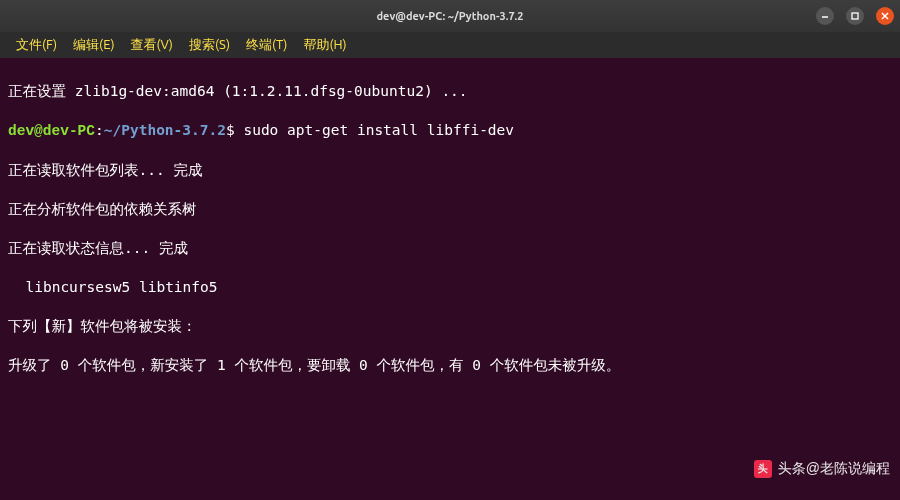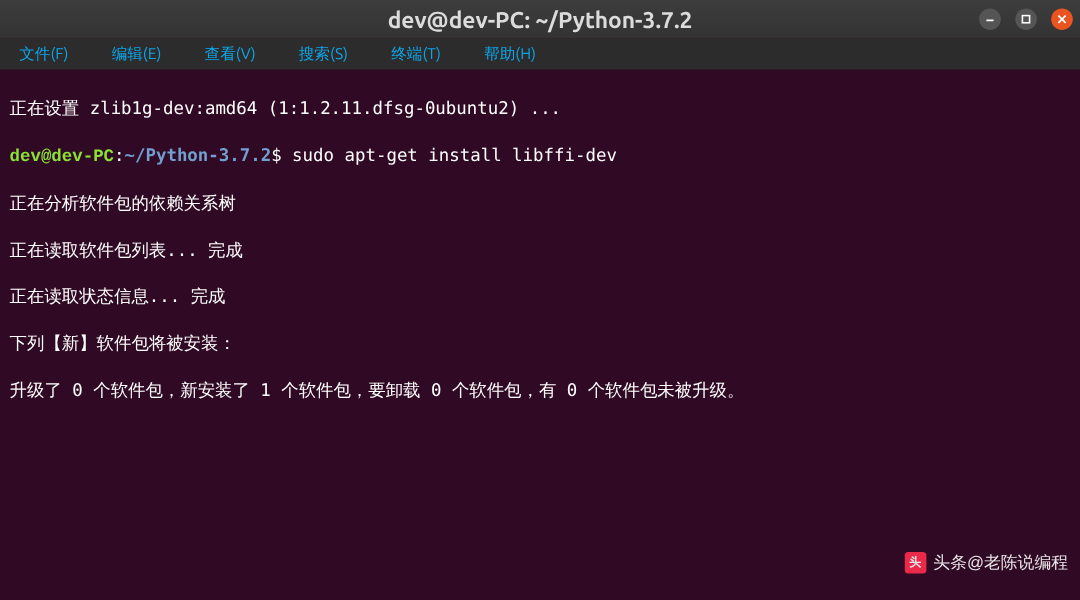--- a/index.html
+++ b/index.html
@@ -18,21 +18,21 @@
   align-items: center;
   position: relative;
   color: #ddd;
 }
 .title-text {
   position: absolute;
   left: 50%;
   transform: translateX(-50%);
   font-family: "Ubuntu", sans-serif;
   font-weight: bold;
-  font-size: 19px;
+  font-size: 11px;
   color: #dcdcdc;
 }
 .window-controls {
   position: absolute;
   right: 6px;
   display: flex;
   gap: 12px;
   align-items: center;
 }
 .ctrl {
@@ -47,22 +47,22 @@
   cursor: pointer;
 }
 .ctrl.min, .ctrl.max { background: #555; }
 .ctrl.close { background: #e95420; }
 .menubar {
   height: 26px;
   background: #2c2c2c;
   display: flex;
   align-items: center;
   padding: 0 8px;
-  gap: 20px;
-  color: #0ea5e9;
+  gap: 0;
+  color: #fde047;
   font-family: "Ubuntu", sans-serif;
   font-size: 13px;
 }
 .menu-item {
   padding: 2px 8px;
   cursor: pointer;
 }
 .terminal {
   padding: 4px 8px;
   line-height: 1.35;
@@ -129,23 +129,24 @@
   <span class="menu-item">编辑(E)</span>
   <span class="menu-item">查看(V)</span>
   <span class="menu-item">搜索(S)</span>
   <span class="menu-item">终端(T)</span>
   <span class="menu-item">帮助(H)</span>
 </div>
 
 <div class="terminal">
 <span class="line">正在设置 zlib1g-dev:amd64 (1:1.2.11.dfsg-0ubuntu2) ...</span>
 <span class="line"><span class="user">dev@dev-PC</span><span class="colon">:</span><span class="path">~/Python-3.7.2</span><span class="dollar">$</span><span> sudo apt-get install libffi-dev</span></span>
+<span class="line">正在读取软件包列表... 完成</span>
 <span class="line">正在分析软件包的依赖关系树</span>
-<span class="line">正在读取软件包列表... 完成</span>
 <span class="line">正在读取状态信息... 完成</span>
+<span class="line">  libncursesw5 libtinfo5</span>
 <span class="line">下列【新】软件包将被安装：</span>
 <span class="line">升级了 0 个软件包，新安装了 1 个软件包，要卸载 0 个软件包，有 0 个软件包未被升级。</span>
 
 
 
 
 
 
 
 

